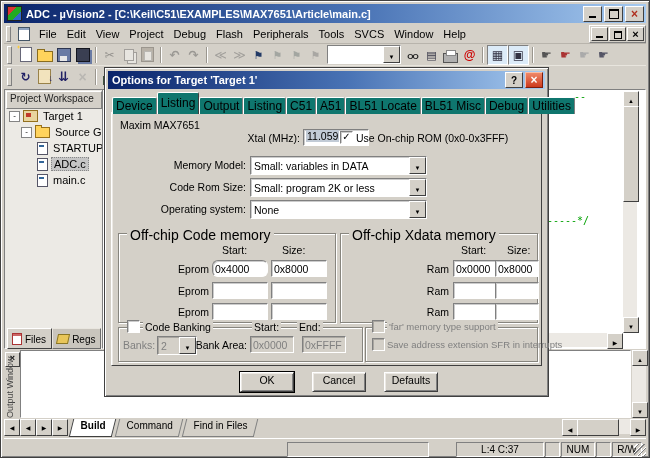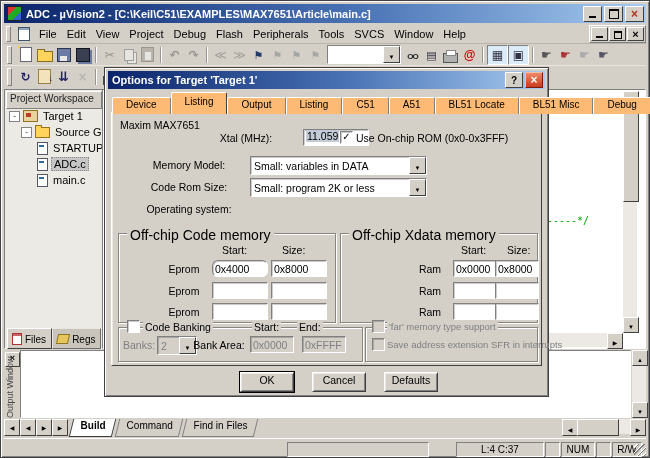--- a/index.html
+++ b/index.html
@@ -159,28 +159,28 @@
   .dialog{position:absolute;left:103px;top:66px;width:443px;height:328px;background:#d4d0c8;
           border:1px solid #404040;box-shadow:inset 1px 1px 0 #fff,inset -1px -1px 0 #808080;z-index:50}
   .dtitle{position:absolute;left:3px;top:3px;right:3px;height:18px;
           background:linear-gradient(to right,#0a246a,#4973b5 55%,#a6caf0);
           color:#fff;font-weight:bold;font-size:11px;display:flex;align-items:center;padding-left:4px}
   .dtbtns{margin-left:auto;display:flex;gap:2px;padding-right:2px}
   .dtb{width:16px;height:14px;background:#d4d0c8;border:1px solid;border-color:#fff #404040 #404040 #fff;
        display:flex;align-items:center;justify-content:center;font-size:10px;font-weight:bold;color:#000}
   .dtb.q::before{content:"?"}
   .dtabs{position:absolute;left:7px;top:27px;height:18px;white-space:nowrap;z-index:2}
-  .dtab{display:inline-block;height:15px;padding:1px 13px 0;font-size:10px;background:#fdba74;
+  .dtab{display:inline-block;height:15px;padding:1px 3px 0;font-size:12px;background:#0f766e;
         border:1px solid;border-color:#fff #808080 #d4d0c8 #fff;border-bottom:none;
         border-top-left-radius:2px;border-top-right-radius:2px;vertical-align:bottom}
   .dtab.active{height:18px;margin-top:-3px;padding-top:3px;border-color:#fff #404040 transparent #fff;position:relative;z-index:3}
   .dpage{position:absolute;left:6px;top:44px;width:429px;height:252px;background:#d4d0c8;
          border:1px solid;border-color:#fff #404040 #404040 #fff;box-shadow:inset 1px 1px 0 #ece9e4}
   .dl{position:absolute;white-space:nowrap;font-size:10.5px}
-  .dr{text-align:center}
+  .dr{text-align:right}
   .fld{position:absolute;height:15px;background:#fff;border:1px solid;border-color:#808080 #fff #fff #808080;
        box-shadow:inset 1px 1px 0 rgba(0,0,0,.2);font-size:10.5px;font-family:inherit;padding:0 2px;outline:none}
   input.fld:disabled{background:#d4d0c8;color:#808080}
   .selfld{display:flex;align-items:flex-start}
   .selfld .seltxt{background:#c2cbd6;padding:0 1px}
   .combo{position:absolute;height:17px;background:#fff;border:1px solid;border-color:#808080 #fff #fff #808080;
          box-shadow:inset 1px 1px 0 rgba(0,0,0,.2);display:flex;align-items:center}
   .combo .cval{flex:1;padding:0 3px;font-size:10.5px;white-space:nowrap;overflow:hidden}
   .combo .cbtn{align-self:stretch}
   .combo.disabled{background:#d4d0c8}
@@ -505,20 +505,26 @@
 
       <span class="dl dr" style="left:20px;top:68px;width:114px">Code Rom Size:</span>
       <span class="combo" style="left:138px;top:65px;width:175px">
         <span class="cval">Small: program 2K or less</span>
         <span class="cbtn">
             <i class="gdn"></i>
           </span>
       </span>
 
       <span class="dl dr" style="left:20px;top:90px;width:114px">Operating system:</span>
+      <span class="combo" style="left:138px;top:87px;width:175px">
+        <span class="cval">None</span>
+        <span class="cbtn">
+            <i class="gdn"></i>
+          </span>
+      </span>
 
       <div class="group" style="left:6px;top:120px;width:216px;height:88px">
         <span class="legend">Off-chip Code memory</span>
         <span class="dl" style="left:103px;top:10px">Start:</span>
         <span class="dl" style="left:163px;top:10px">Size:</span>
         <span class="dl dr" style="left:40px;top:29px;width:50px">Eprom</span>
         <input class="fld" style="left: 93px; top: 26px; width: 50px; border-radius: 6px;" value="0x4000">
         <input class="fld" style="left: 152px; top: 26px; width: 50px;" value="0x8000">
         <span class="dl dr" style="left:40px;top:51px;width:50px">Eprom</span>
         <input class="fld" style="left: 93px; top: 48px; width: 50px;" value="">

